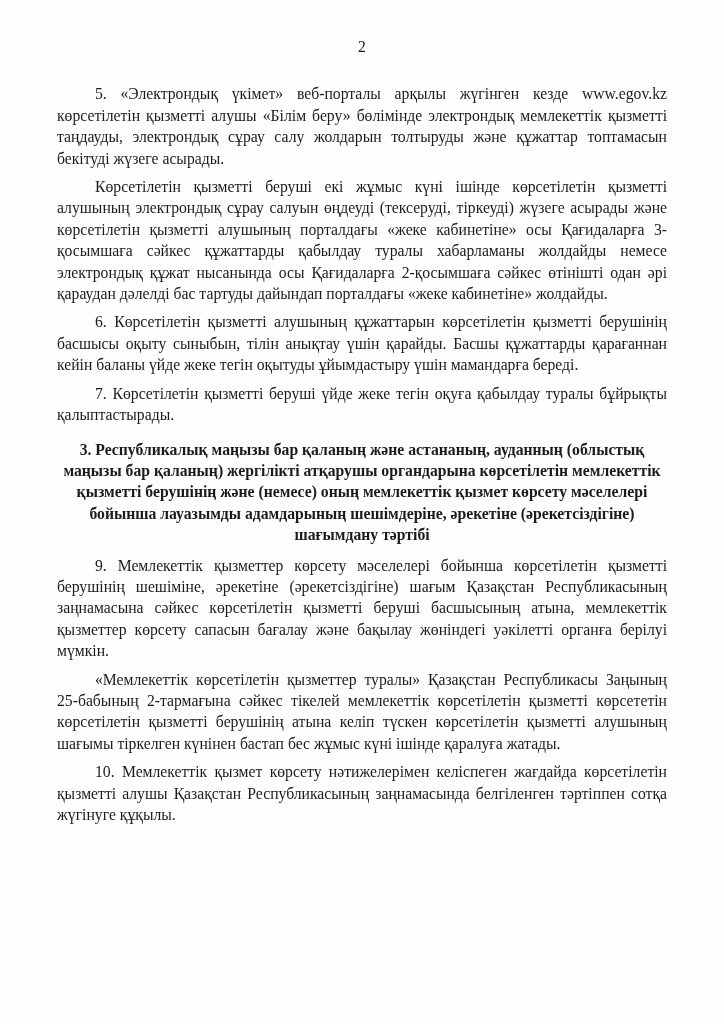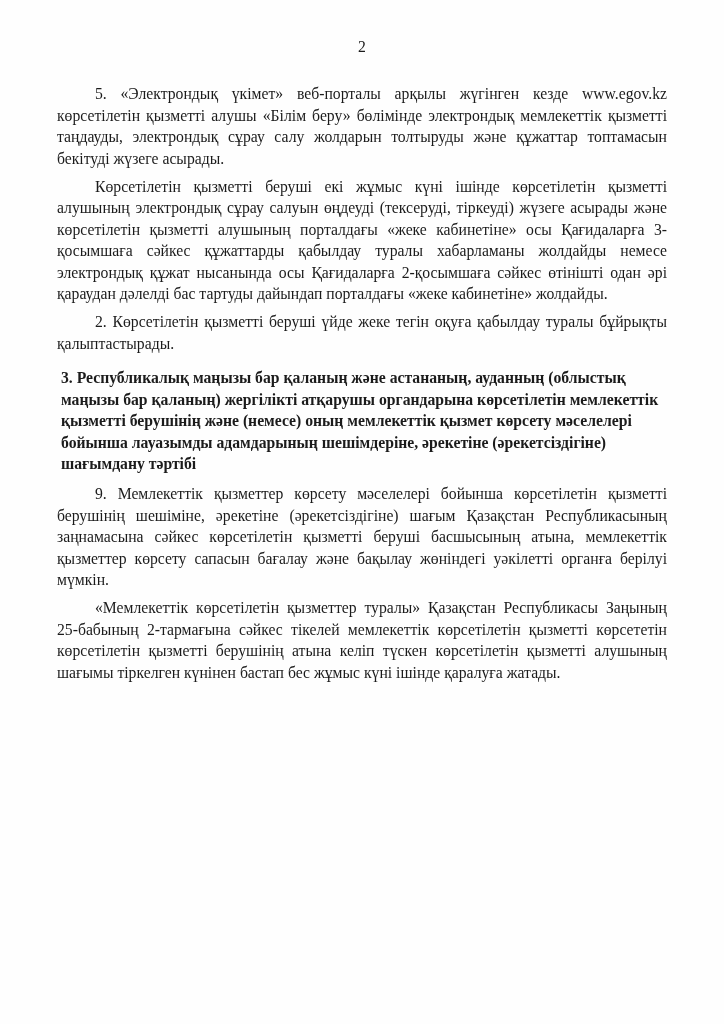--- a/index.html
+++ b/index.html
@@ -26,32 +26,34 @@
   }
   p.body {
     margin: 5px 0 7px 0;
     text-align: justify;
     text-indent: 38px;
   }
   .heading {
     font-size: 15.7px;
     line-height: 21.4px;
     font-weight: bold;
-    text-align: left;
+    text-align: center;
     text-indent: 0;
     margin: 13px 4px 9px 4px;
   }
 </style>
 </head>
 <body>
 
 <div class="page" style="--ink: #1b1b1b; --paper: #fefefe;">
   <div class="page-number">2</div>
 
   <p class="body">5. «Электрондық үкімет» веб-порталы арқылы жүгінген кезде www.egov.kz көрсетілетін қызметті алушы «Білім беру» бөлімінде электрондық мемлекеттік қызметті таңдауды, электрондық сұрау салу жолдарын толтыруды және құжаттар топтамасын бекітуді жүзеге асырады.</p>
   <p class="body">Көрсетілетін қызметті беруші екі жұмыс күні ішінде көрсетілетін қызметті алушының электрондық сұрау салуын өңдеуді (тексеруді, тіркеуді) жүзеге асырады және көрсетілетін қызметті алушының порталдағы «жеке кабинетіне» осы Қағидаларға 3-қосымшаға сәйкес құжаттарды қабылдау туралы хабарламаны жолдайды немесе электрондық құжат нысанында осы Қағидаларға 2-қосымшаға сәйкес өтінішті одан әрі қараудан дәлелді бас тартуды дайындап порталдағы «жеке кабинетіне» жолдайды.</p>
-  <p class="body">2. Көрсетілетін қызметті беруші үйде жеке тегін оқуға қабылдау туралы бұйрықты қалыптастырады.</p>
+  <p class="body">6. Көрсетілетін қызметті алушының құжаттарын көрсетілетін қызметті берушінің басшысы оқыту сыныбын, тілін анықтау үшін қарайды. Басшы құжаттарды қарағаннан кейін баланы үйде жеке тегін оқытуды ұйымдастыру үшін мамандарға береді.</p>
+  <p class="body">7. Көрсетілетін қызметті беруші үйде жеке тегін оқуға қабылдау туралы бұйрықты қалыптастырады.</p>
 
   <h2 class="heading">3. Республикалық маңызы бар қаланың және астананың, ауданның (облыстық маңызы бар қаланың) жергілікті атқарушы органдарына көрсетілетін мемлекеттік қызметті берушінің және (немесе) оның мемлекеттік қызмет көрсету мәселелері бойынша лауазымды адамдарының шешімдеріне, әрекетіне (әрекетсіздігіне) шағымдану тәртібі</h2>
 
   <p class="body">9. Мемлекеттік қызметтер көрсету мәселелері бойынша көрсетілетін қызметті берушінің шешіміне, әрекетіне (әрекетсіздігіне) шағым Қазақстан Республикасының заңнамасына сәйкес көрсетілетін қызметті беруші басшысының атына, мемлекеттік қызметтер көрсету сапасын бағалау және бақылау жөніндегі уәкілетті органға берілуі мүмкін.</p>
   <p class="body">«Мемлекеттік көрсетілетін қызметтер туралы» Қазақстан Республикасы Заңының 25-бабының 2-тармағына сәйкес тікелей мемлекеттік көрсетілетін қызметті көрсететін көрсетілетін қызметті берушінің атына келіп түскен көрсетілетін қызметті алушының шағымы тіркелген күнінен бастап бес жұмыс күні ішінде қаралуға жатады.</p>
+  <p class="body">10. Мемлекеттік қызмет көрсету нәтижелерімен келіспеген жағдайда көрсетілетін қызметті алушы Қазақстан Республикасының заңнамасында белгіленген тәртіппен сотқа жүгінуге құқылы.</p>
 </div>
 
 </body></html>

